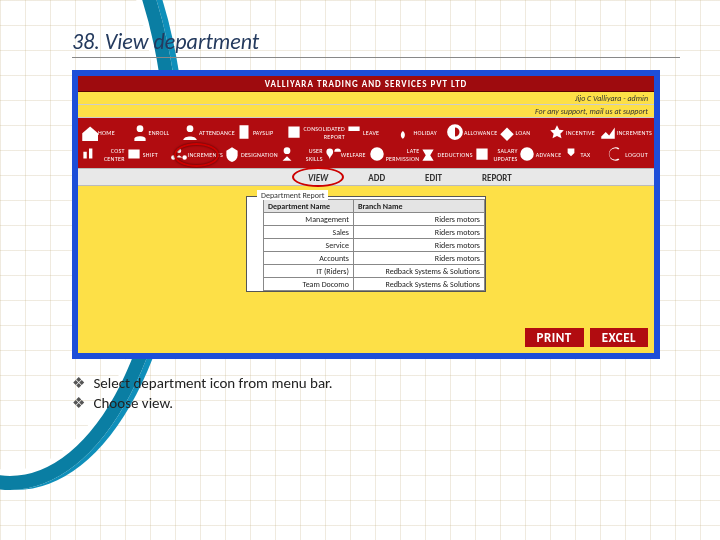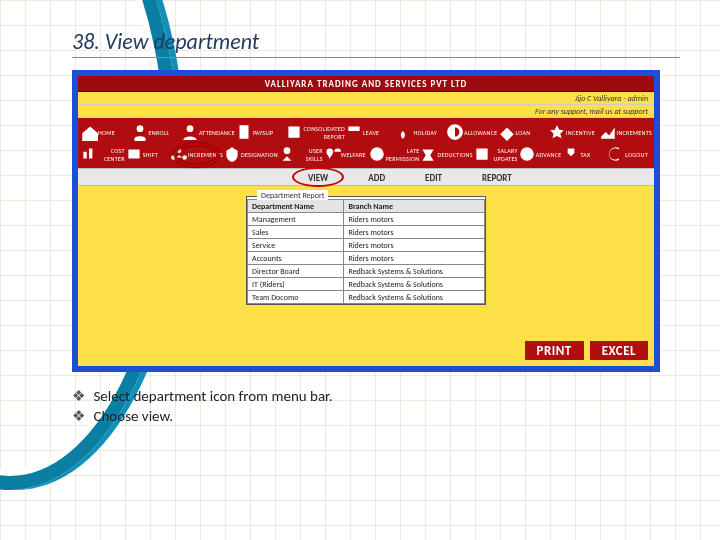--- a/index.html
+++ b/index.html
@@ -114,46 +114,47 @@
     position: relative;
   }
   .tab-circled::after {
     content: "";
     position: absolute;
     left: 4px; right: 4px; top: -2px; bottom: -2px;
     border: 2px solid #c00;
     border-radius: 50%;
     pointer-events: none;
   }
-  .tab.first { margin-left: 210px; }
+  .tab.first { margin-left: 210px; font-style: italic; }
   .report-box {
     width: 240px;
     margin: 10px auto 6px auto;
     border: 1px solid #555;
     font-size: 9px;
     position: relative;
     background: #fff;
+    padding-left: 16px;
   }
   .report-box .legend {
     position: absolute;
     top: -7px; left: 10px;
     background: #fff;
     padding: 0 4px;
     font-size: 8px;
     color: #333;
   }
   table.report {
     width: 100%;
     border-collapse: collapse;
     margin-top: 2px;
   }
   table.report th, table.report td {
     border: 1px solid #888;
     padding: 1px 4px;
-    text-align: left;
+    text-align: right;
     font-size: 8px;
     color: #222;
     white-space: nowrap;
   }
   table.report th {
     background: #e4e4e4;
     font-weight: bold;
     text-align: left;
   }
   .bottom-btns {
@@ -378,24 +379,20 @@
               <td>Sales</td>
               <td>Riders motors</td>
             </tr>
             <tr>
               <td>Service</td>
               <td>Riders motors</td>
             </tr>
             <tr>
               <td>Accounts</td>
               <td>Riders motors</td>
-            </tr>
-            <tr>
-              <td>Director Board</td>
-              <td>Redback Systems &amp; Solutions</td>
             </tr>
             <tr>
               <td>IT (Riders)</td>
               <td>Redback Systems &amp; Solutions</td>
             </tr>
             <tr>
               <td>Team Docomo</td>
               <td>Redback Systems &amp; Solutions</td>
             </tr>
           </tbody>

